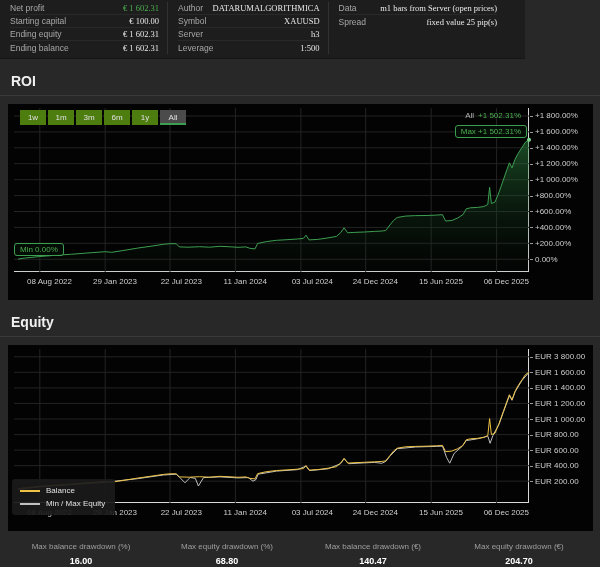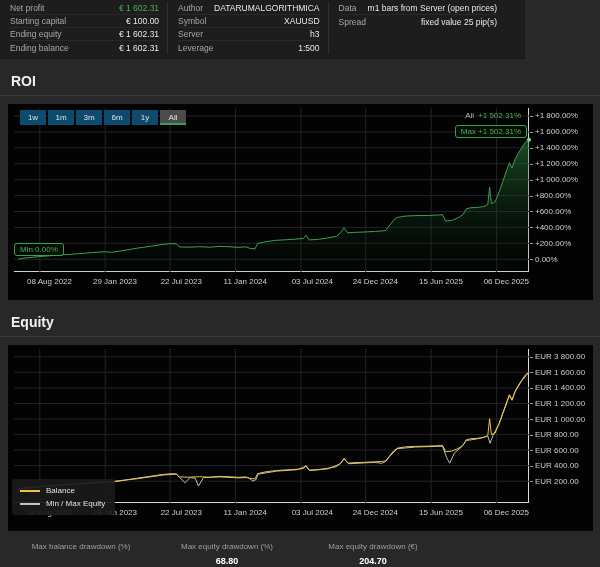--- a/index.html
+++ b/index.html
@@ -16,21 +16,21 @@
   .stats-col { padding:0 8px 0 2px; }
   .stats-col.c1 { width:185px; }
   .stats-col.c2 { width:185px; border-left:1px solid #313131; padding-left:10px; }
   .stats-col.c3 { width:205px; border-left:1px solid #313131; padding-left:10px; }
   .stat-row {
     display:flex; justify-content:space-between; align-items:center;
     height:13px; border-bottom:1px solid #292929; font-size:8.5px;
   }
   .stat-row:last-child { border-bottom:none; }
   .stat-row .lbl { color:#a8a8a8; white-space:nowrap; }
-  .stat-row .val { color:#e8e8e8; white-space:nowrap; text-align:right; }
+  .stat-row .val { color:#e8e8e8; white-space:nowrap; text-align:right;font-family:Liberation Serif, serif; }
   .stat-row .val.green { color:#4caf50; }
   
   .section-heading {
     color:#f0f0f0; font-size:14px; font-weight:bold; margin:14px 8px 6px 11px;
   }
   .divider { border-top:1px solid #3a3a3a; margin:0 0 0 0; width:600px; }
   
   .chart-container {
     position:relative; background:#030303; margin:8px 7px 0 8px;
     width:585px;
@@ -44,21 +44,21 @@
   .axis-ylabel {
     position:absolute; font-size:8px; color:#cfcfcf; white-space:nowrap;
   }
   .axis-ytick { position:absolute; width:3px; height:1px; background:#9a9a9a; }
   .axis-xlabel {
     position:absolute; font-size:8px; color:#cfcfcf; width:64px; text-align:right; white-space:nowrap;
   }
   
   .range-buttons { position:absolute; left:12px; top:6px; display:flex; gap:2px; z-index:5; }
   .range-btn {
-    background:#0c4a6e; color:#e0e0e0; border:none; font-size:8px;
+    background:#4d7c0f; color:#e0e0e0; border:none; font-size:8px;
     font-family:inherit; padding:3px 0; width:26px; text-align:center; cursor:pointer;
   }
   .range-btn.active { background:#4b4b4b; border-bottom:2px solid #3c9e50; padding-bottom:1px; }
   
   .roi-current {
     position:absolute; top:7px; right:72px; font-size:8px; z-index:5; white-space:nowrap;
   }
   .roi-current .pfx { color:#b5b5b5; margin-right:4px; }
   .roi-current .v { color:#4caf50; }
   .badge {
@@ -287,22 +287,27 @@
         <span class="legend-swatch" id="sw1" style="background: rgb(192, 192, 192);"></span>
         <span class="legend-label">Min / Max Equity</span>
       </div>
     </div>
   </div>
 </div>
 
 <div class="footer-stats">
   <div class="footer-cell">
     <div class="flbl">Max balance drawdown (%)</div>
+    <div class="fval">16.00</div>
   </div>
   <div class="footer-cell">
     <div class="flbl">Max equity drawdown (%)</div>
     <div class="fval">68.80</div>
   </div>
   <div class="footer-cell">
+    <div class="flbl">Max balance drawdown (€)</div>
+    <div class="fval">140.47</div>
+  </div>
+  <div class="footer-cell">
     <div class="flbl">Max equity drawdown (€)</div>
     <div class="fval">204.70</div>
   </div>
 </div>
 
 </body></html>

